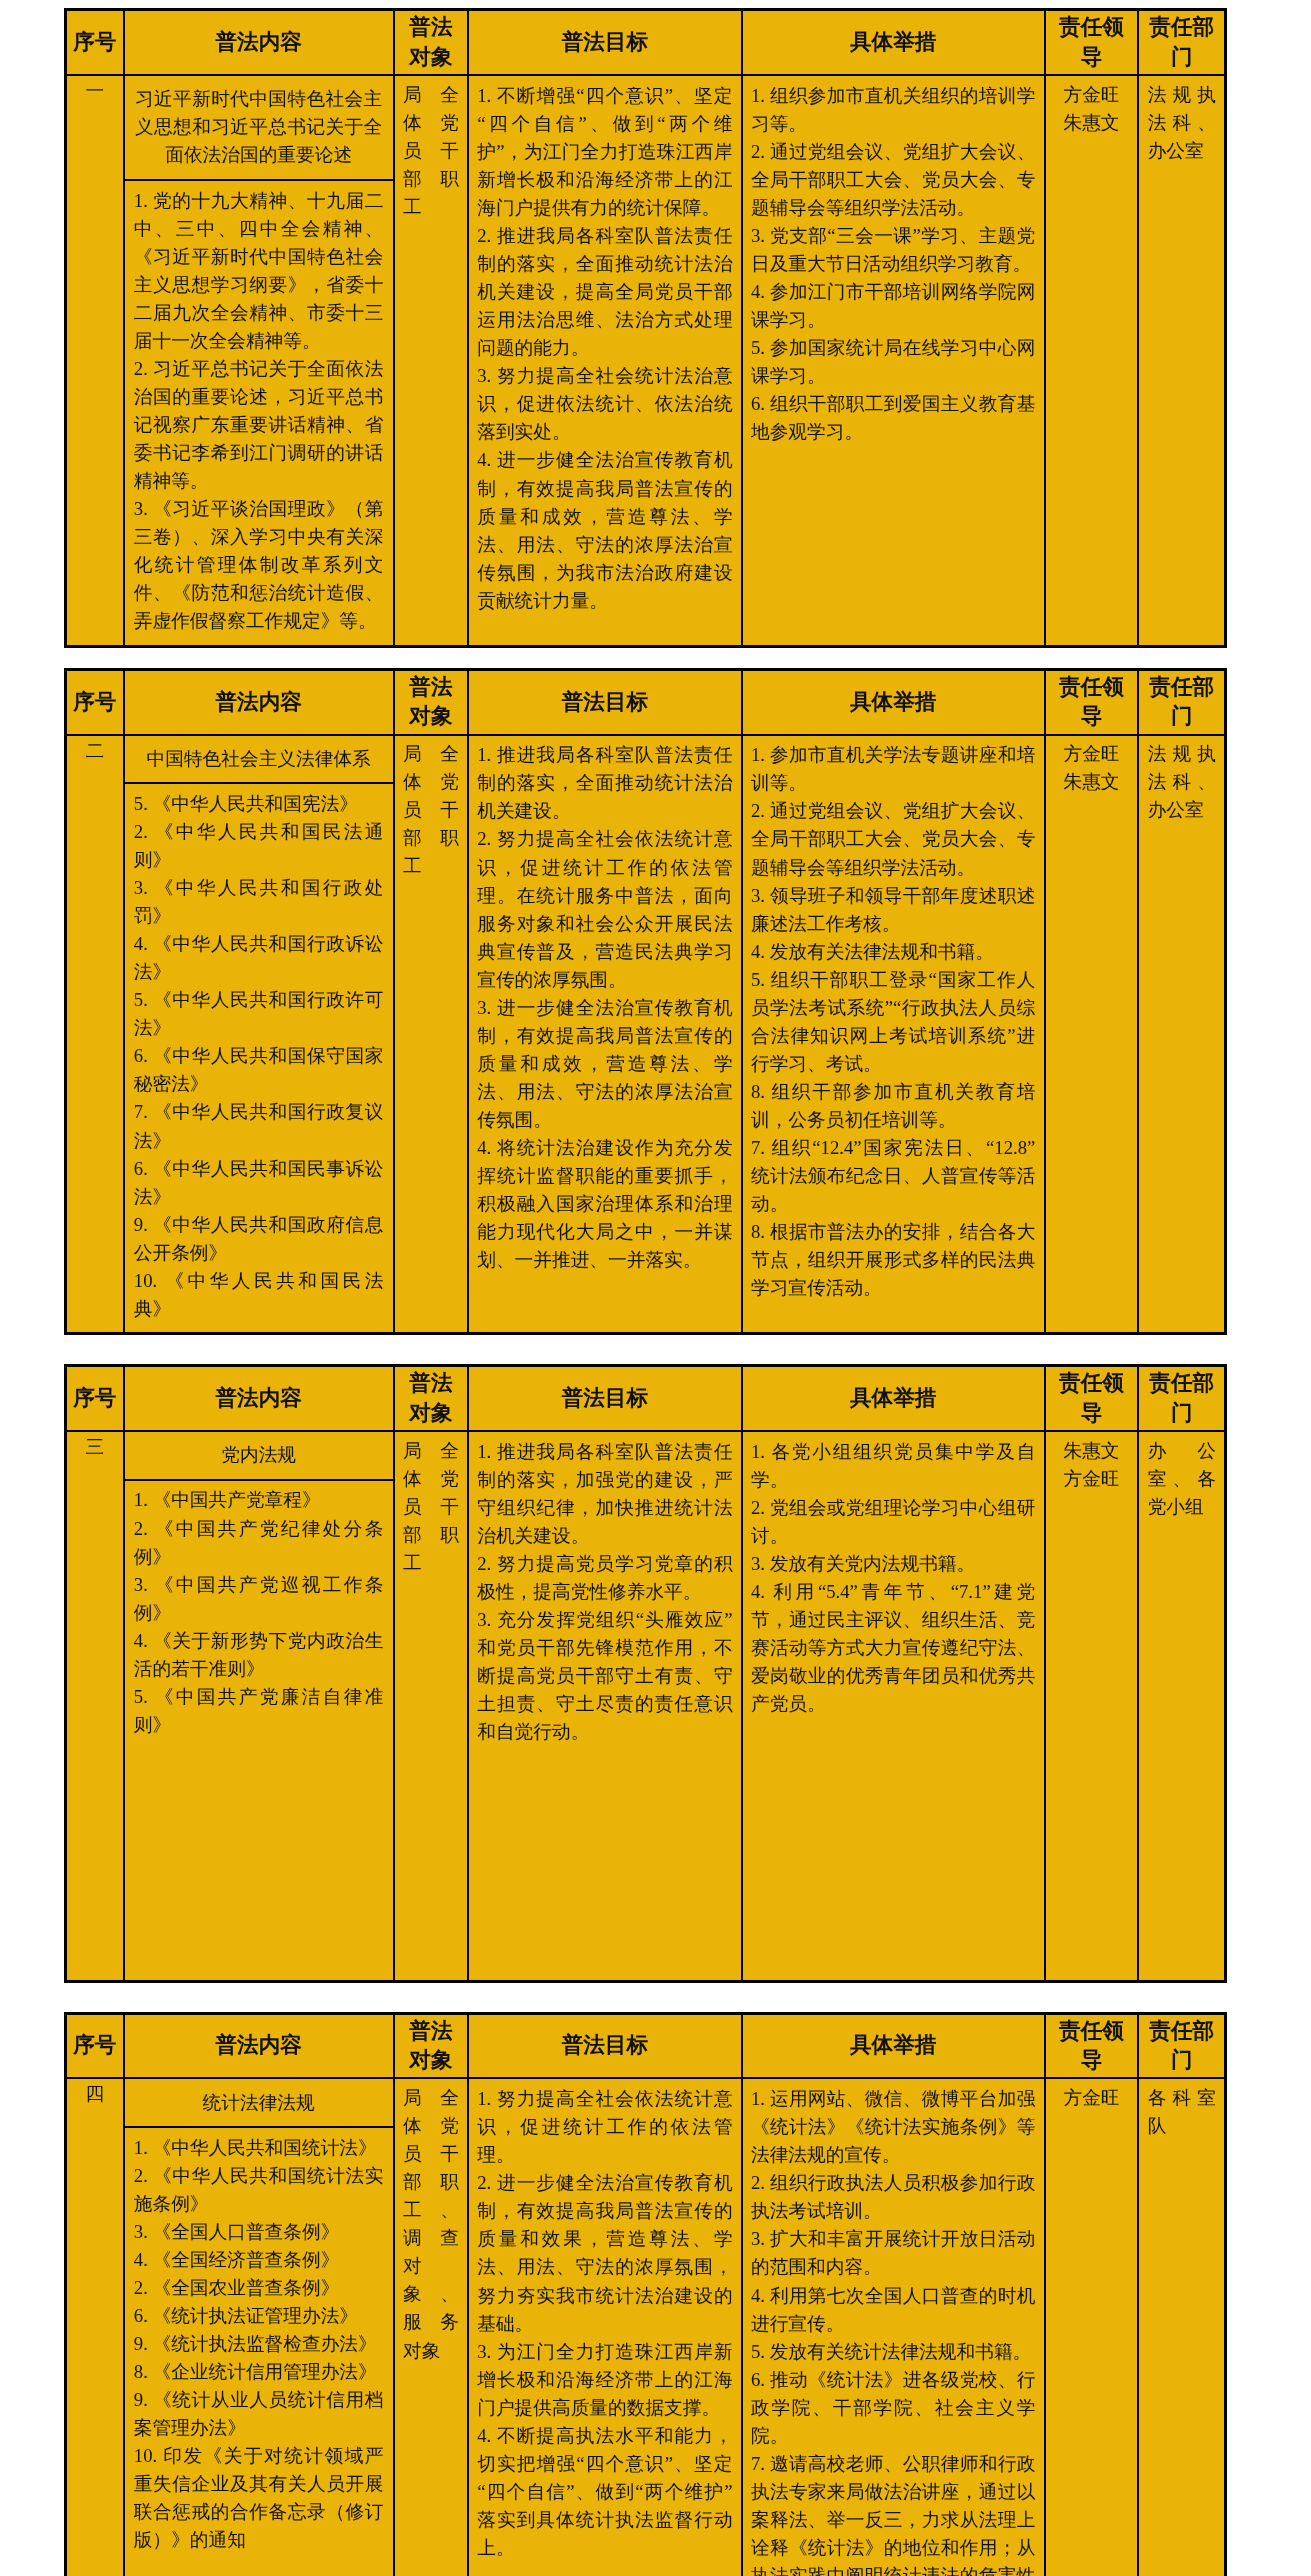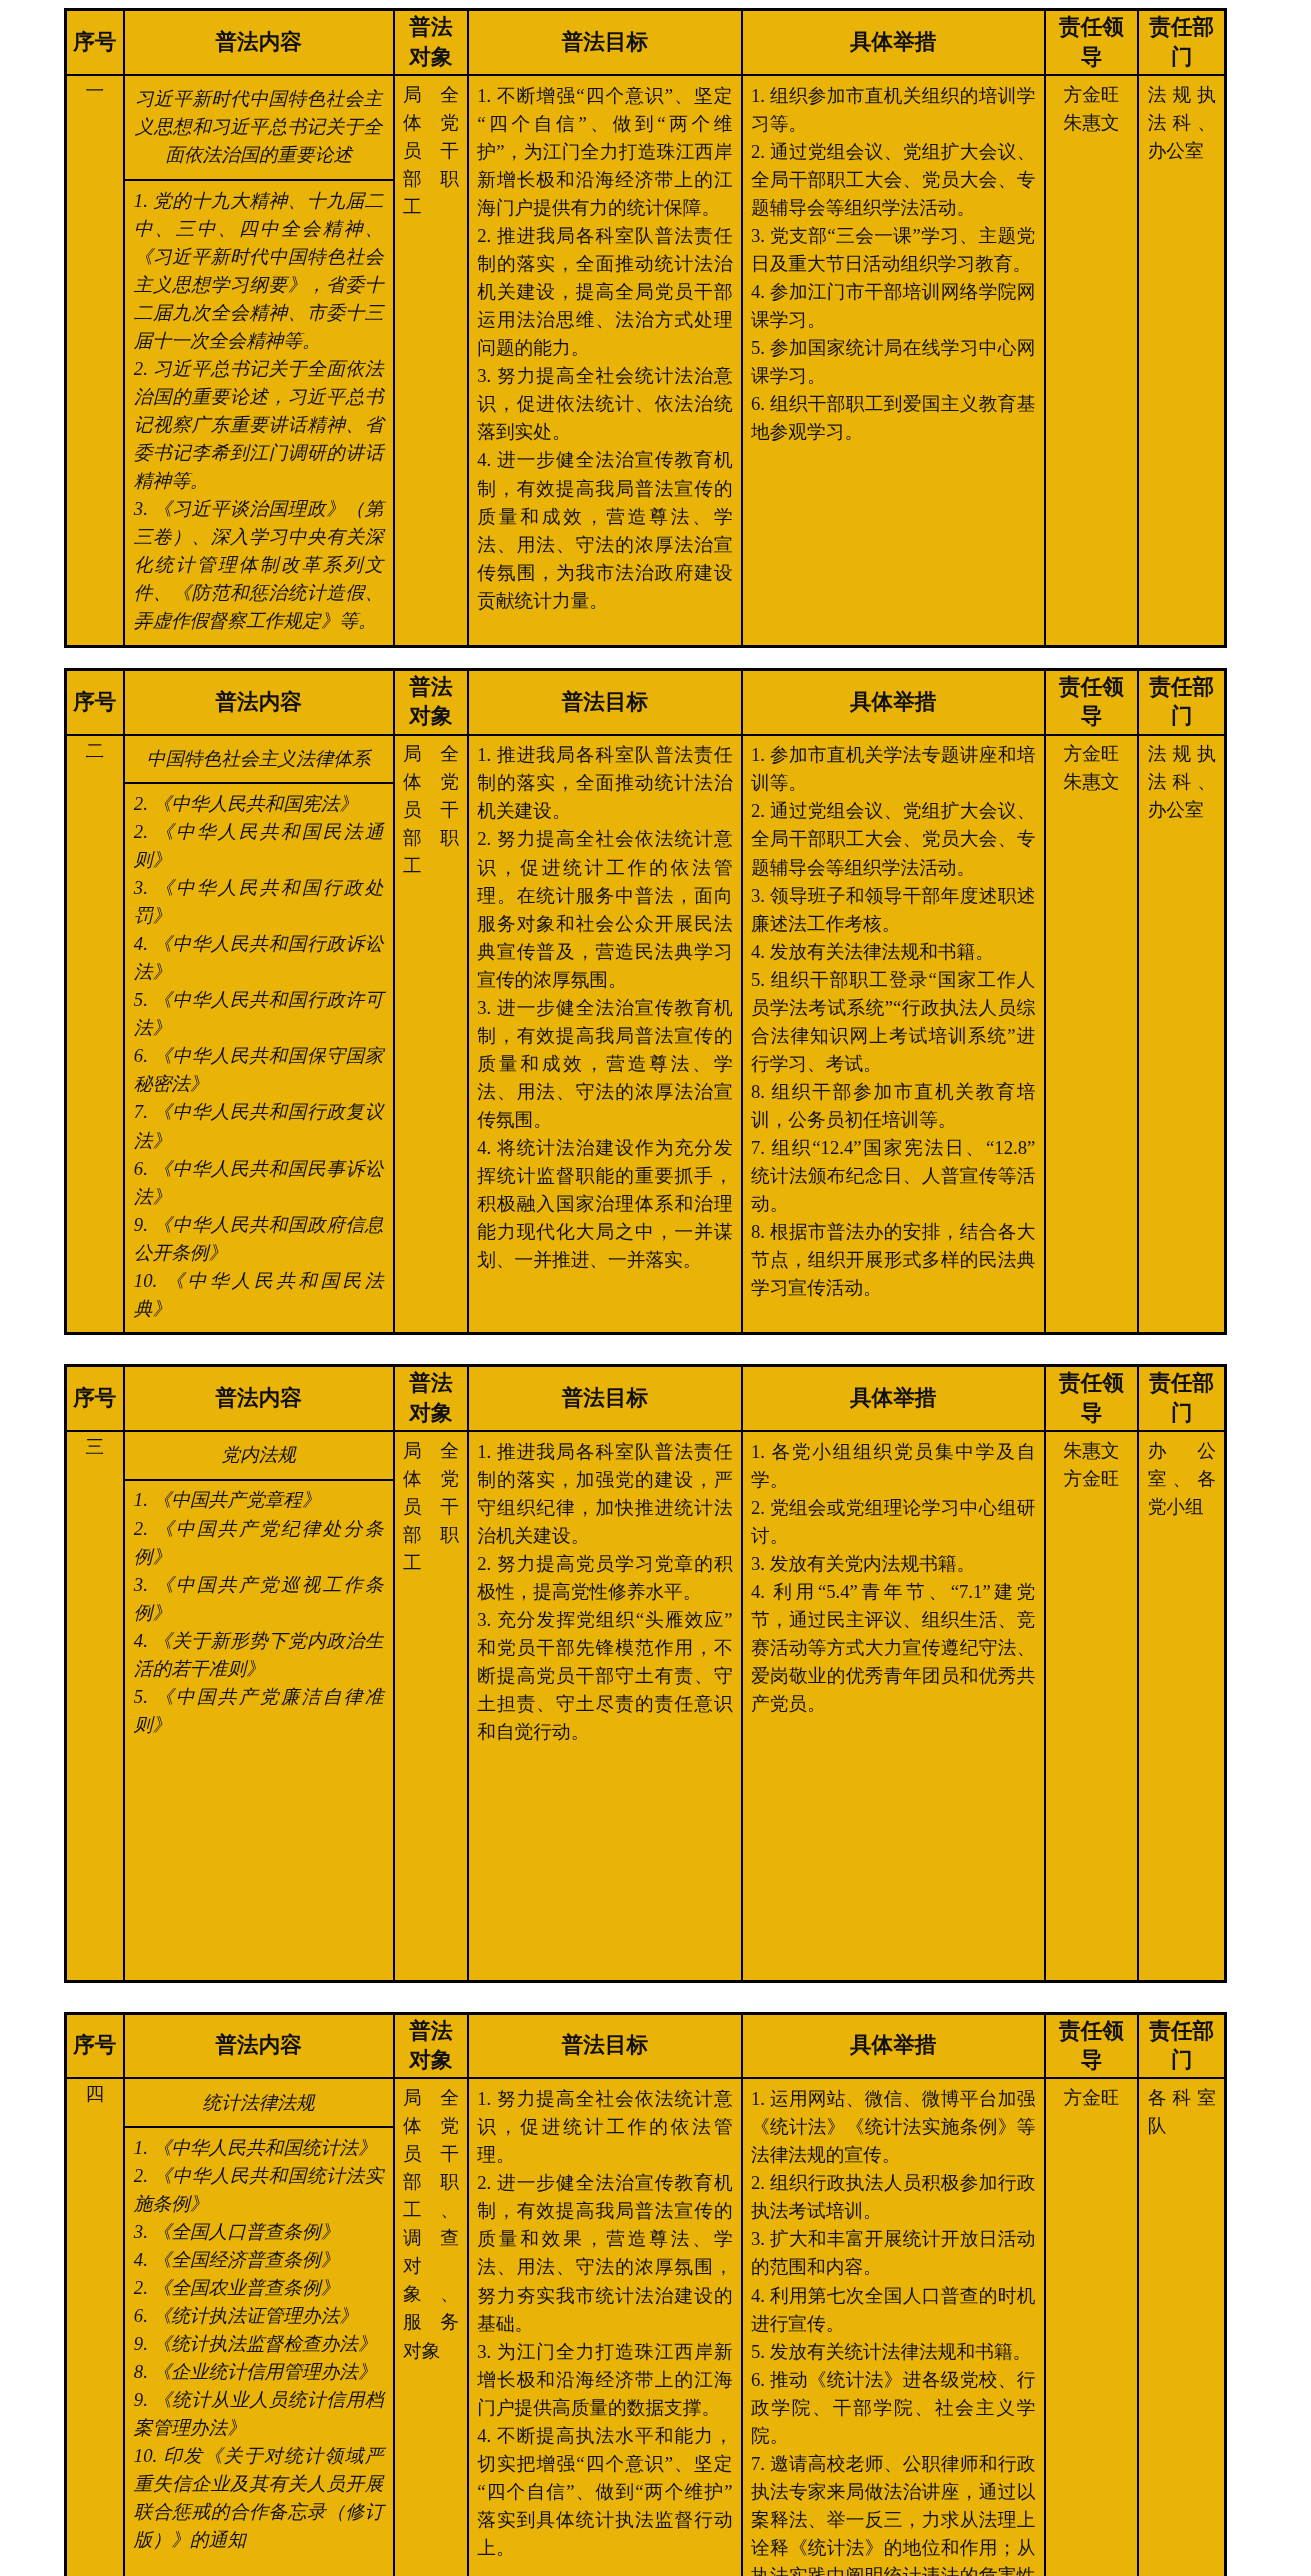--- a/index.html
+++ b/index.html
@@ -48,21 +48,21 @@
   .t1 tbody tr { height: 512px; }
   .t2 tbody tr { height: 581px; }
   .t3 tbody tr { height: 550px; }
   .t4 tbody tr { height: 583px; }
 
   td.serial-cell {
     text-align: center;
     vertical-align: middle;
     font-size: 21px;
   }
-  td.content-cell { padding: 0; font-style: italic; }
+  td.content-cell { padding: 0; }
   .content-title {
     border-bottom: 2.3px solid #000;
     padding: 9.3px 10.5px;
     text-align: justify;
     text-align-last: center;
   }
   .content-list { padding: 5.8px 9.3px 9.3px 9.3px; }
   td.target-cell {
     vertical-align: middle;
     padding: 4.7px 8.2px;
@@ -169,21 +169,21 @@
         <th>责任领导</th>
         <th>责任部门</th>
       </tr>
     </thead>
     <tbody>
       <tr>
         <td class="serial-cell">二</td>
         <td class="content-cell">
           <div class="content-title">中国特色社会主义法律体系</div>
           <div class="content-list">
-              <p class="para">2. 《中华人民共和国宪法》</p>
+              <p class="para">5. 《中华人民共和国宪法》</p>
               <p class="para">2. 《中华人民共和国民法通则》</p>
               <p class="para">3. 《中华人民共和国行政处罚》</p>
               <p class="para">4. 《中华人民共和国行政诉讼法》</p>
               <p class="para">5. 《中华人民共和国行政许可法》</p>
               <p class="para">6. 《中华人民共和国保守国家秘密法》</p>
               <p class="para">7. 《中华人民共和国行政复议法》</p>
               <p class="para">6. 《中华人民共和国民事诉讼法》</p>
               <p class="para">9. 《中华人民共和国政府信息公开条例》</p>
               <p class="para">10. 《中华人民共和国民法典》</p>
             </div>

